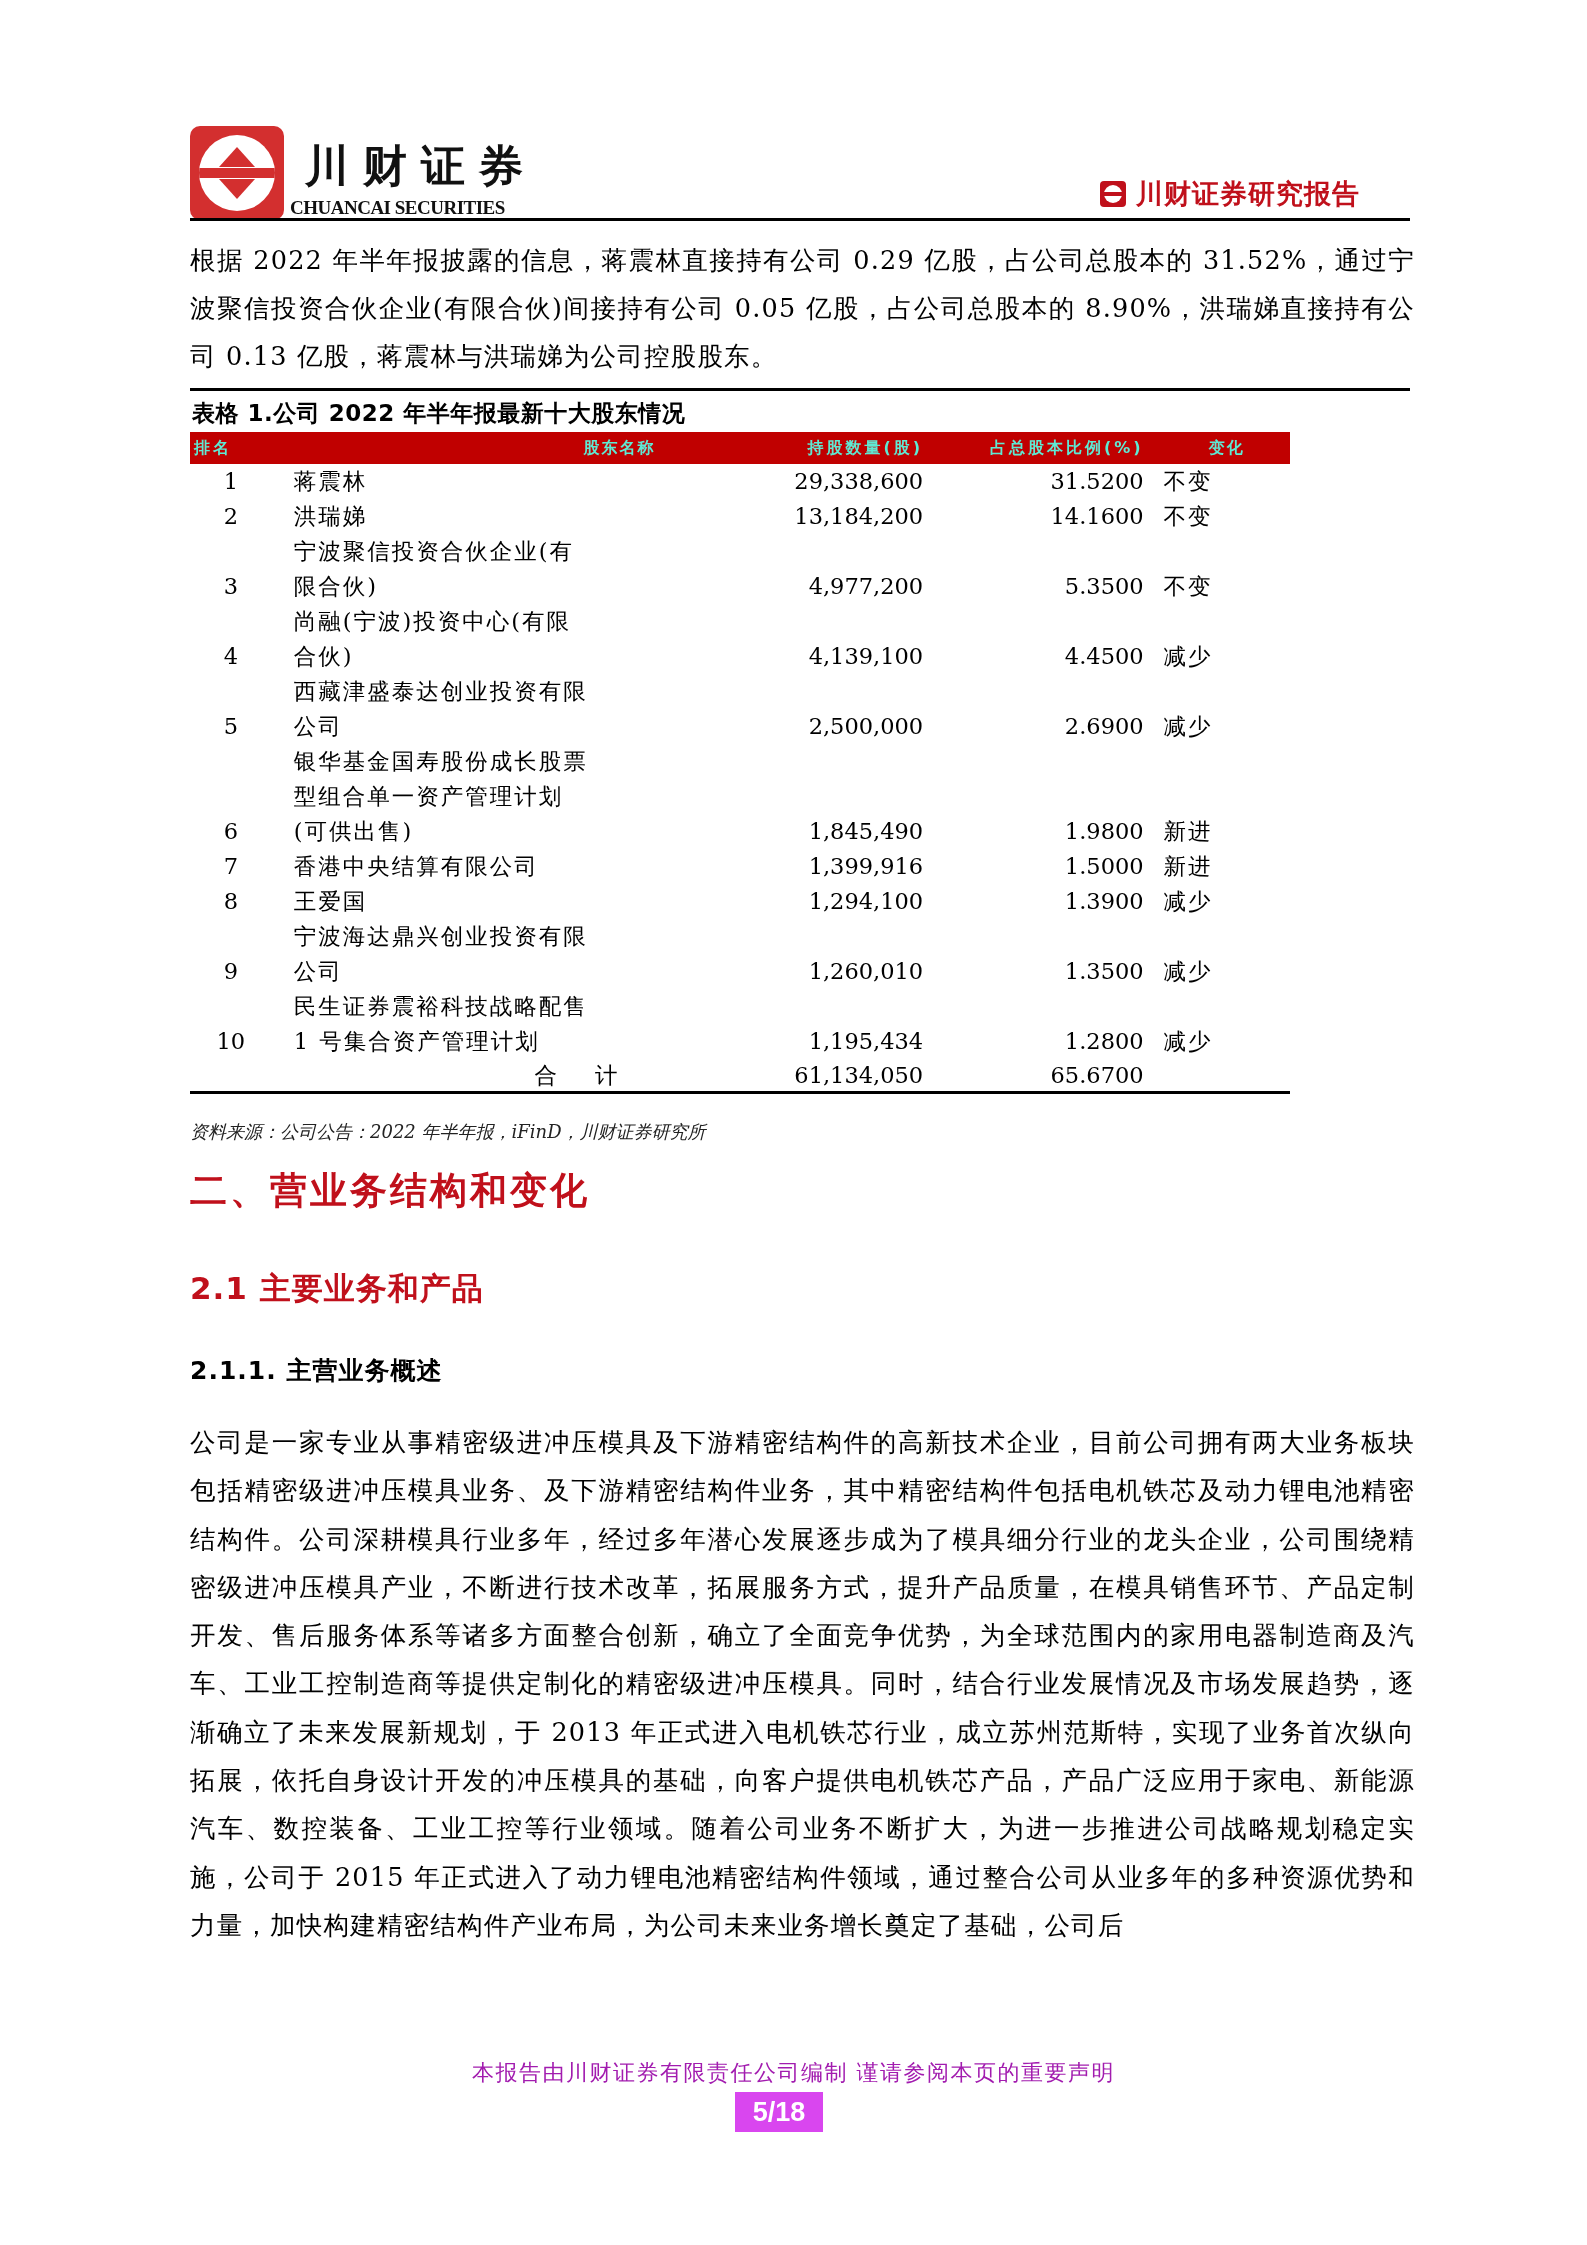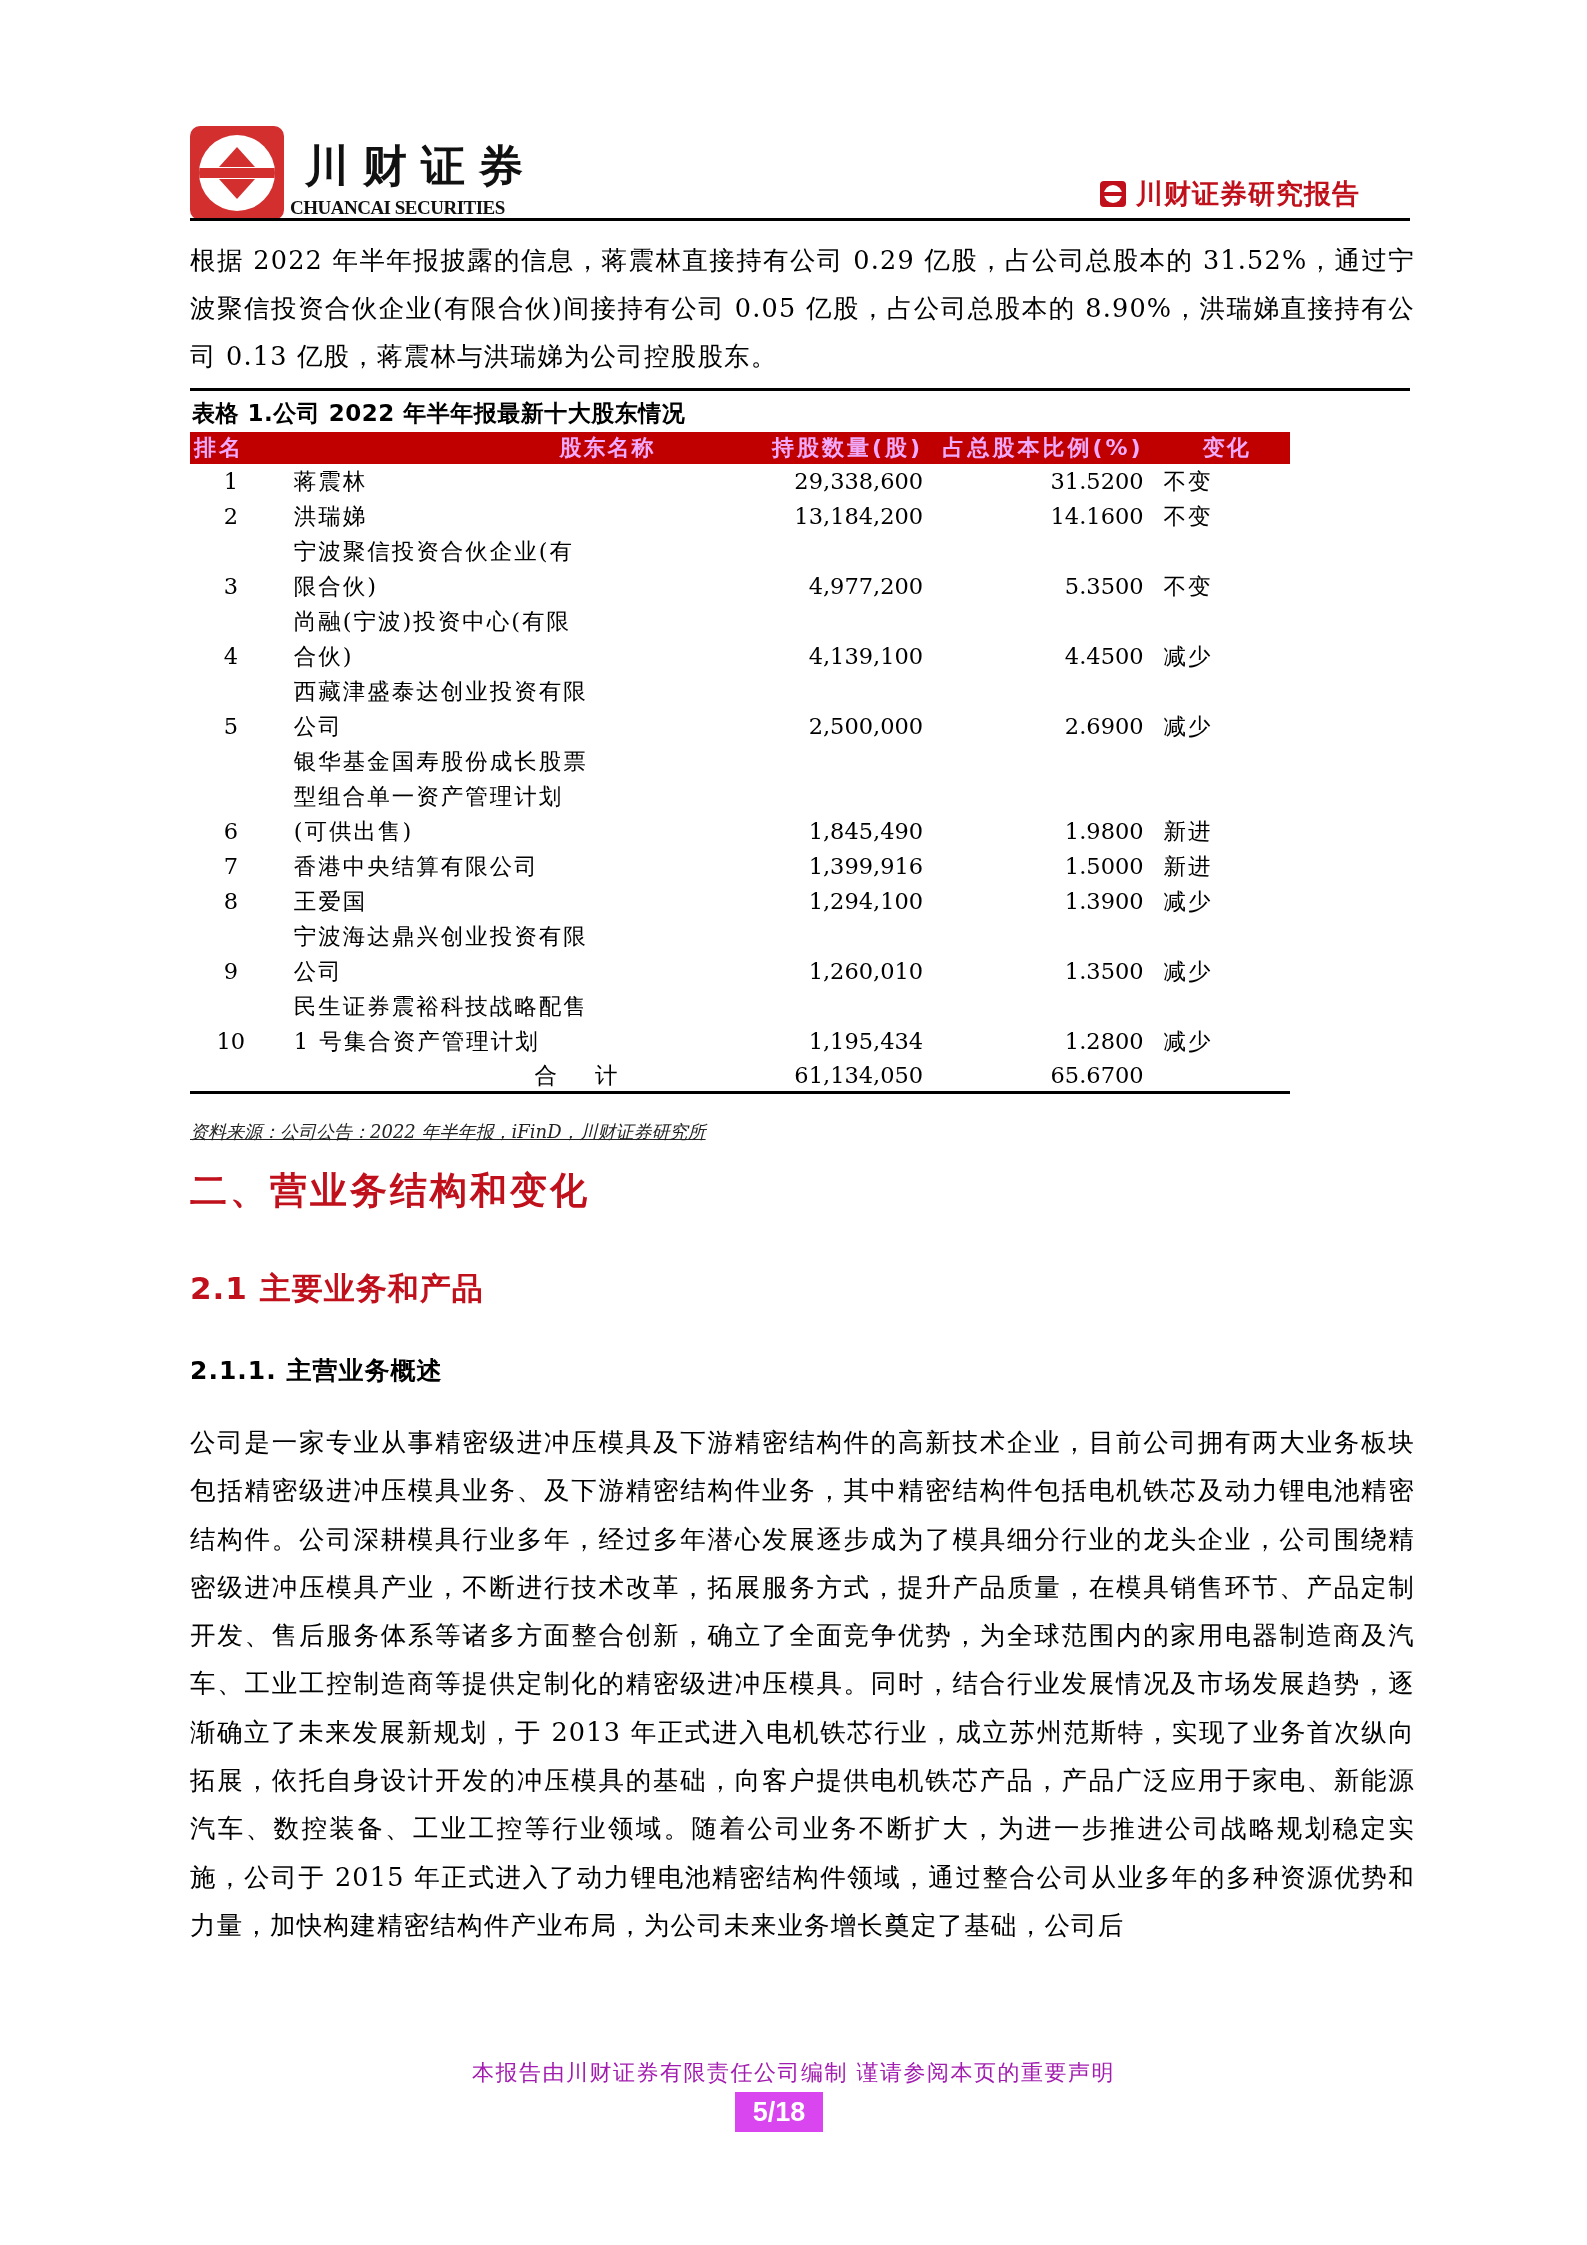--- a/index.html
+++ b/index.html
@@ -33,39 +33,39 @@
   .para { position: absolute; left: 190px; width: 1225px; font-size: 25.5px; line-height: 48px;
           text-align: justify; letter-spacing: 1.2px; font-family: "DejaVu Serif", serif; }
   .para p { margin: 0; }
 
   .table-title-rule { position: absolute; left: 190px; top: 388px; width: 1220px; height: 3px; background: #000; }
   .table-title { position: absolute; left: 192px; top: 398px; font-family: "DejaVu Sans", sans-serif;
           font-size: 23px; font-weight: bold; letter-spacing: 0.5px; }
 
   .tbl { position: absolute; left: 190px; top: 432px; width: 1100px; border-collapse: collapse;
          font-family: "DejaVu Serif", serif; font-size: 22.5px; }
-  .tbl th { background: #c00000; color: #f0abfc; font-family: "DejaVu Sans", sans-serif; font-weight: bold;
-            font-size: 22px; height: 32px; padding: 0; letter-spacing: 3px; }
+  .tbl th { background: #c00000; color: #5eead4; font-family: "DejaVu Sans", sans-serif; font-weight: bold;
+            font-size: 16px; height: 32px; padding: 0; letter-spacing: 3px; }
   .tbl td { padding: 0; vertical-align: bottom; line-height: 35px; }
   .tbl .c-rank { width: 90px; text-align: center; padding-right: 18px; }
   .tbl .c-name { width: 290px; text-align: left; padding-left: 4px; letter-spacing: 2px; }
   .tbl .c-shares { width: 300px; text-align: right; padding-right: 0; }
   .tbl .c-ratio { width: 250px; text-align: right; }
   .tbl .c-change { width: 150px; text-align: left; padding-left: 20px; letter-spacing: 2px; }
   .tbl th.c-rank { text-align: left; padding-left: 4px; }
   .tbl th.c-name { text-align: right; }
   .tbl th.c-shares { text-align: right; padding-right: 0; }
   .tbl th.c-ratio { text-align: right; }
   .tbl th.c-change { text-align: center; }
   .tbl tr.total td { border-bottom: 3px solid #000; line-height: 32px; }
   .tbl tr.total .c-name { letter-spacing: 38px; padding-left: 90px; text-align: right; }
   .tbl .nametext { display: block; width: 300px; white-space: normal; }
 
   .source { position: absolute; left: 190px; top: 1120px; font-size: 18px; font-style: italic;
-            color: #222; font-family: "DejaVu Serif", serif; text-decoration: underline; }
+            color: #222; font-family: "DejaVu Serif", serif; }
 
   .h1 { position: absolute; left: 190px; top: 1166px; font-family: "DejaVu Sans", sans-serif;
         font-size: 37px; font-weight: bold; color: #c0101b; letter-spacing: 3px; }
   .h2 { position: absolute; left: 190px; top: 1268px; font-family: "DejaVu Sans", sans-serif;
         font-size: 31px; font-weight: bold; color: #c0101b; letter-spacing: 1px; }
   .h3 { position: absolute; left: 190px; top: 1354px; font-family: "DejaVu Sans", sans-serif;
         font-size: 25px; font-weight: bold; color: #000; letter-spacing: 1px; }
 
   .footer-note { position: absolute; left: 0; width: 1587px; top: 2058px; text-align: center;
         font-size: 22px; color: #a21caf; letter-spacing: 1.5px; font-family: "DejaVu Serif", serif; }

